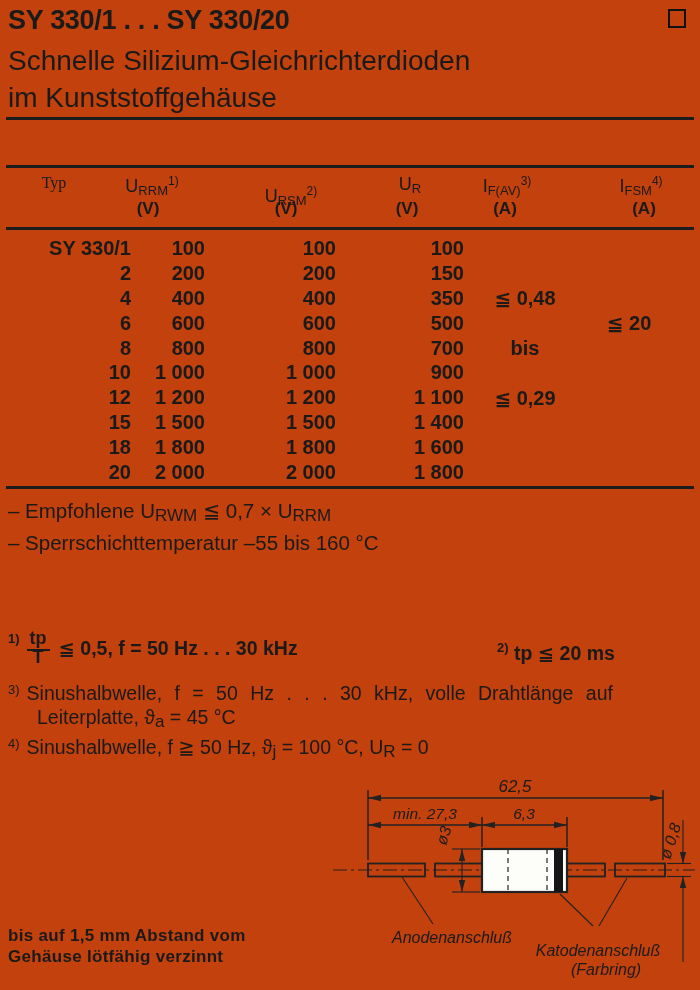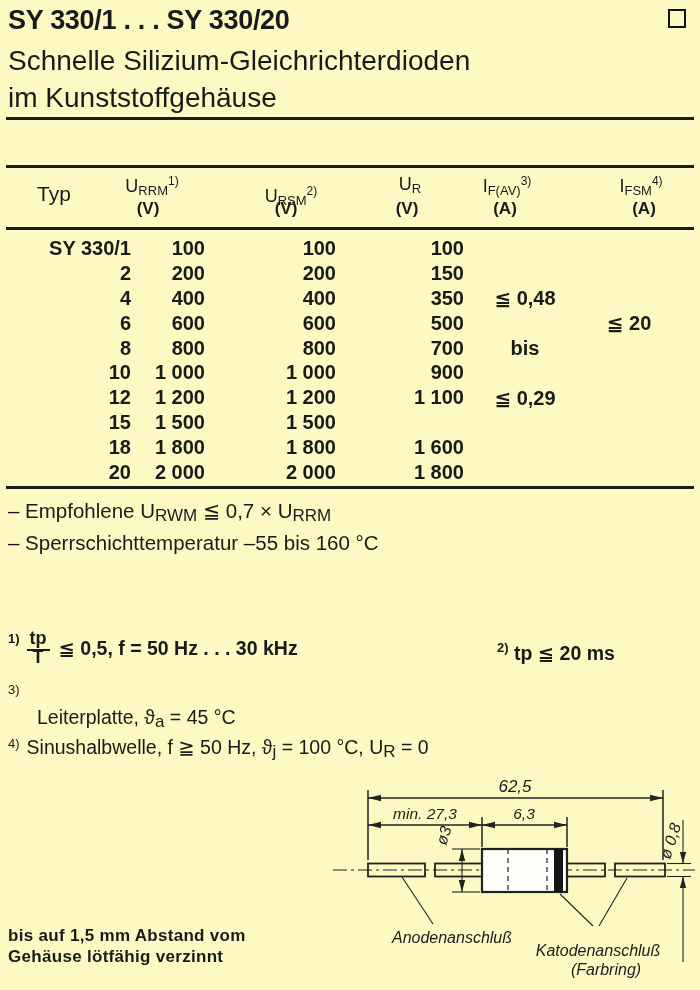--- a/index.html
+++ b/index.html
@@ -1,18 +1,18 @@
 <!DOCTYPE html>
 <html><head>
 <meta charset="utf-8">
 <style>
   html,body { margin:0; padding:0; }
   .page {
     position:relative; width:700px; height:990px;
-    background:#fef9c3; color:#1a1a1a;
+    background:#c2410c; color:#1a1a1a;
     font-family:"Liberation Sans","DejaVu Sans",sans-serif;
     overflow:hidden;
   }
   .title {
     position:absolute; left:8px; top:5px;
     font-size:27px; font-weight:700; letter-spacing:-0.3px;
   }
   .marker-box {
     position:absolute; left:668px; top:9px; width:14px; height:15px;
     border:2.5px solid #111; background:transparent;
@@ -75,21 +75,21 @@
   <div class="subtitle">
     <div>Schnelle Silizium-Gleichrichterdioden</div>
     <div>im Kunststoffgehäuse</div>
   </div>
 
   <div class="rule" id="rule-subtitle"></div>
   <div class="rule" id="rule-table-top"></div>
   <div class="rule" id="rule-header-bottom"></div>
   <div class="rule" id="rule-table-bottom"></div>
 
-  <div class="th" style="left:54px; top:182px; font-size:21px;">Typ</div>
+  <div class="th" style="left:54px; top:174px; font-size:16px;font-family:Liberation Serif, serif;">Typ</div>
 
   <div class="th" style="left:152px; top:174px;"><span>U</span><sub>RRM</sub><sup>1)</sup></div>
   <div class="th th-unit" style="left:148px; top:199px;">(V)</div>
 
   <div class="th" style="left:291px; top:184px;"><span>U</span><sub>RSM</sub><sup>2)</sup></div>
   <div class="th th-unit" style="left:286px; top:199px;">(V)</div>
 
   <div class="th" style="left:410px; top:174px;"><span>U</span><sub>R</sub></div>
   <div class="th th-unit" style="left:407px; top:199px;">(V)</div>
 
@@ -153,20 +153,21 @@
         <span class="c2">1 200</span>
         <span class="c3">1 200</span>
         <span class="c4">1 100</span>
         <span class="c5">≦ 0,29</span>
         <span class="c6"></span>
       </div>
     <div class="trow">
         <span class="c1">15</span>
         <span class="c2">1 500</span>
         <span class="c3">1 500</span>
+        <span class="c4">1 400</span>
         <span class="c5"></span>
         <span class="c6"></span>
       </div>
     <div class="trow">
         <span class="c1">18</span>
         <span class="c2">1 800</span>
         <span class="c3">1 800</span>
         <span class="c4">1 600</span>
         <span class="c5"></span>
         <span class="c6"></span>
@@ -185,20 +186,21 @@
   <div class="note" id="note-2"><span>– Sperrschichttemperatur –55 bis 160 °C</span></div>
 
   <div class="fnote" id="fnote-1">
     <sup class="fmark">1)</sup>
     <span class="frac"><span class="num">tp</span><br><span class="den">T</span></span>
     <span>≦ 0,5, f = 50 Hz . . . 30 kHz</span>
   </div>
   <div class="fnote" id="fnote-2"><sup class="fmark">2)</sup> <span>tp ≦ 20 ms</span></div>
   <div class="fnote" id="fnote-3">
       <sup class="fmark">3)</sup>
+      <span class="ftext fbody">Sinushalbwelle, f = 50 Hz . . . 30 kHz, volle Drahtlänge auf</span>
     </div>
   <div class="fnote" id="fnote-3-line2"><span>Leiterplatte, ϑ</span><sub>a</sub><span> = 45 °C</span></div>
   <div class="fnote" id="fnote-4">
       <sup class="fmark">4)</sup>
       <span class="fbody"><span>Sinushalbwelle, f ≧ 50 Hz, ϑ</span><sub>j</sub><span> = 100 °C, U</span><sub>R</sub><span> = 0</span></span>
     </div>
 
   <svg class="drawing" width="370" height="218" viewBox="0 0 370 218">
     <g stroke="#222" stroke-width="1.5" fill="none">
 

